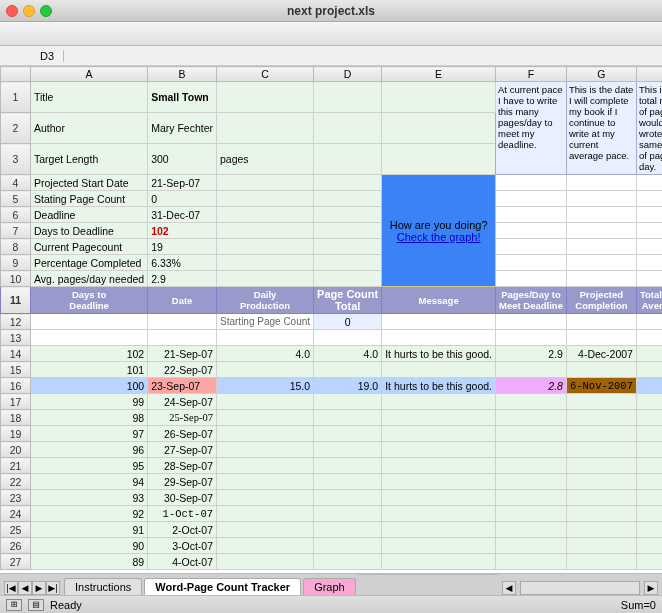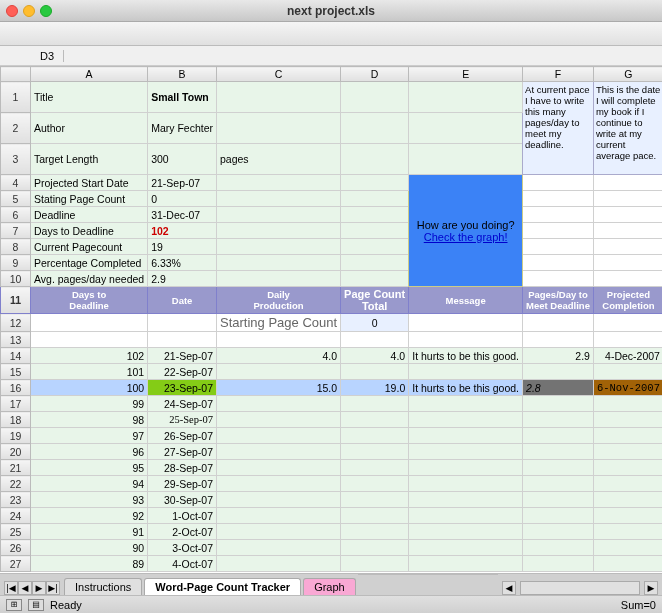--- a/index.html
+++ b/index.html
@@ -333,21 +333,21 @@
         <td style="background:#9999cc; color:white; font-size:9.5px; text-align:center;">Pages/Day to<br>Meet Deadline</td>
         <td style="background:#9999cc; color:white; font-size:9.5px; text-align:center;">Projected<br>Completion</td>
         <td style="background:#9999cc; color:white; font-size:9.5px; text-align:center;">Total Pages if<br>Average/Day</td>
 
       </tr>
 
       <tr>
         <td class="row-num">12</td>
         <td></td>
         <td></td>
-        <td style="font-size:13px; color:#666;">Starting Page Count</td>
+        <td style="font-size:10px; color:#666;">Starting Page Count</td>
         <td style="text-align:center; background:#e8f0ff;">0</td>
         <td></td>
         <td></td>
         <td></td>
         <td></td>
 
       </tr>
 
       <tr>
         <td class="row-num">13</td>
@@ -382,25 +382,25 @@
         <td class="light-green"></td>
         <td class="light-green"></td>
         <td class="light-green"></td>
         <td class="light-green"></td>
         <td class="light-green" style="text-align:right;">5.9</td>
 
       </tr>
       <tr>
         <td class="row-num">16</td>
         <td style="text-align:right; background:#b8d4ff;">100</td>
-        <td style="text-align:right; background:#84cc16;">23-Sep-07</td>
+        <td style="background:#fca5a5;">23-Sep-07</td>
         <td style="text-align:right; background:#b8d4ff;">15.0</td>
         <td style="text-align:right; background:#b8d4ff;">19.0</td>
         <td style="background:#b8d4ff;">It hurts to be this good.</td>
-        <td style="background:#737373;font-style:italic;">2.8</td>
+        <td style="text-align:right; background:#f0abfc;font-style:italic;">2.8</td>
         <td style="text-align:left; background:#a16207;font-family:Liberation Mono, monospace;">6-Nov-2007</td>
         <td style="text-align:right; background:#b8d4ff;">8.8</td>
 
       </tr>
       <tr>
         <td class="row-num">17</td>
         <td class="light-green" style="text-align:right;">99</td>
         <td class="light-green" style="text-align:right;">24-Sep-07</td>
         <td class="light-green"></td>
         <td class="light-green"></td>
@@ -478,21 +478,21 @@
           <td class="light-green"></td>
           <td class="light-green"></td>
           <td class="light-green"></td>
           <td class="light-green"></td>
         <td class="light-green" style="text-align:right;">29.4</td>
 
       </tr>
       <tr>
         <td class="row-num">24</td>
         <td class="light-green" style="text-align:right;">92</td>
-        <td class="light-green" style="text-align:right;">1-Oct-07</td>
+        <td class="light-green" style="text-align:right;font-family:Liberation Mono, monospace;">1-Oct-07</td>
         <td class="light-green"></td>
           <td class="light-green"></td>
           <td class="light-green"></td>
           <td class="light-green"></td>
           <td class="light-green"></td>
         <td class="light-green" style="text-align:right;">32.4</td>
 
       </tr>
       <tr>
         <td class="row-num">25</td>

